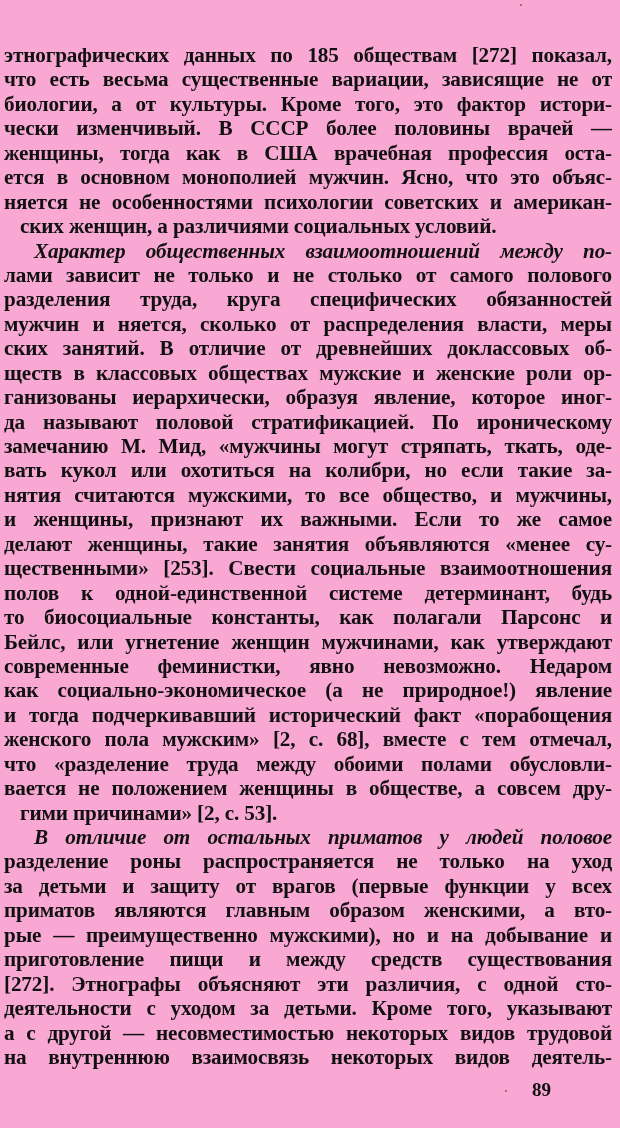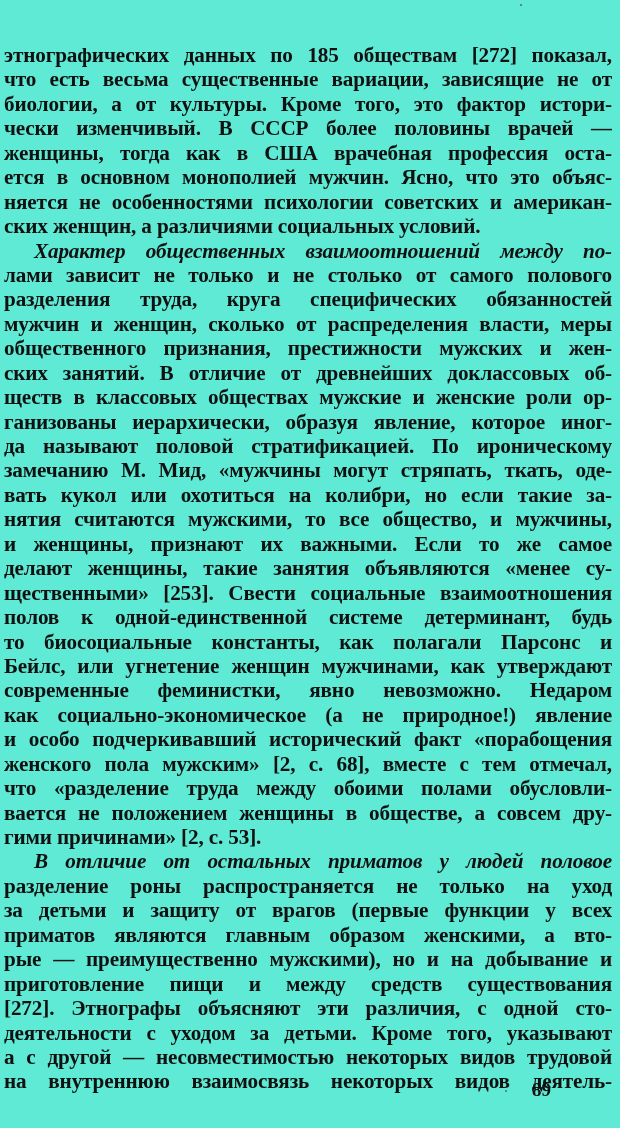--- a/index.html
+++ b/index.html
@@ -1,41 +1,41 @@
 <!DOCTYPE html>
 <html><head>
 <meta charset="utf-8">
 <style>
   html, body { margin: 0; padding: 0; background: #ffffff; }
   body { width: 620px; height: 1128px; position: relative; overflow: hidden; }
   .page {
     position: absolute;
     left: 0; top: 0; width: 620px; height: 1128px;
-    background: #5eead4;
+    background: #f9a8d4;
   }
   .text-block {
     position: absolute;
     left: 4px; top: 43px;
     width: 608px;
   }
   .line {
     display: block;
     height: 24.45px;
     line-height: 24.45px;
     font-family: "Liberation Serif", serif;
     font-weight: bold;
     font-size: 21.2px;
     color: #111111;
     text-align: justify;
     text-align-last: justify;
     white-space: nowrap;
     overflow: hidden;
     letter-spacing: -0.15px;
   }
-  .line.last { text-align-last: left; }
+  .line.last { text-align-last: left; margin-left: 16px; }
   .line.indent { padding-left: 30px; font-style: italic; }
   .page-number {
     position: absolute;
     left: 532px; top: 1079px;
     font-family: "Liberation Serif", serif;
     font-weight: bold;
     font-size: 19px;
     color: #111111;
   }
   .speck {
@@ -58,38 +58,37 @@
       <span class="line">женщины, тогда как в США врачебная профессия оста-</span>
       <span class="line">ется в основном монополией мужчин. Ясно, что это объяс-</span>
       <span class="line">няется не особенностями психологии советских и американ-</span>
       <span class="line last">ских женщин, а различиями социальных условий.</span>
     </div>
 
     <div>
       <span class="line indent">Характер общественных взаимоотношений между по-</span>
       <span class="line">лами зависит не только и не столько от самого полового</span>
       <span class="line">разделения труда, круга специфических обязанностей</span>
-      <span class="line">мужчин и женщин, сколько от распределения власти, меры</span>
-      <span class="line">общественного признания, престижности мужских и жен-</span>
+      <span class="line">мужчин и няется, сколько от распределения власти, меры</span>
       <span class="line">ских занятий. В отличие от древнейших доклассовых об-</span>
       <span class="line">ществ в классовых обществах мужские и женские роли ор-</span>
       <span class="line">ганизованы иерархически, образуя явление, которое иног-</span>
       <span class="line">да называют половой стратификацией. По ироническому</span>
       <span class="line">замечанию М. Мид, «мужчины могут стряпать, ткать, оде-</span>
       <span class="line">вать кукол или охотиться на колибри, но если такие за-</span>
       <span class="line">нятия считаются мужскими, то все общество, и мужчины,</span>
       <span class="line">и женщины, признают их важными. Если то же самое</span>
       <span class="line">делают женщины, такие занятия объявляются «менее су-</span>
       <span class="line">щественными» [253]. Свести социальные взаимоотношения</span>
       <span class="line">полов к одной-единственной системе детерминант, будь</span>
       <span class="line">то биосоциальные константы, как полагали Парсонс и</span>
       <span class="line">Бейлс, или угнетение женщин мужчинами, как утверждают</span>
       <span class="line">современные феминистки, явно невозможно. Недаром</span>
       <span class="line">как социально-экономическое (а не природное!) явление</span>
-      <span class="line">и особо подчеркивавший исторический факт «порабощения</span>
+      <span class="line">и тогда подчеркивавший исторический факт «порабощения</span>
       <span class="line">женского пола мужским» [2, с. 68], вместе с тем отмечал,</span>
       <span class="line">что «разделение труда между обоими полами обусловли-</span>
       <span class="line">вается не положением женщины в обществе, а совсем дру-</span>
       <span class="line last">гими причинами» [2, с. 53].</span>
     </div>
 
     <div>
       <span class="line indent">В отличие от остальных приматов у людей половое</span>
       <span class="line">разделение роны распространяется не только на уход</span>
       <span class="line">за детьми и защиту от врагов (первые функции у всех</span>

